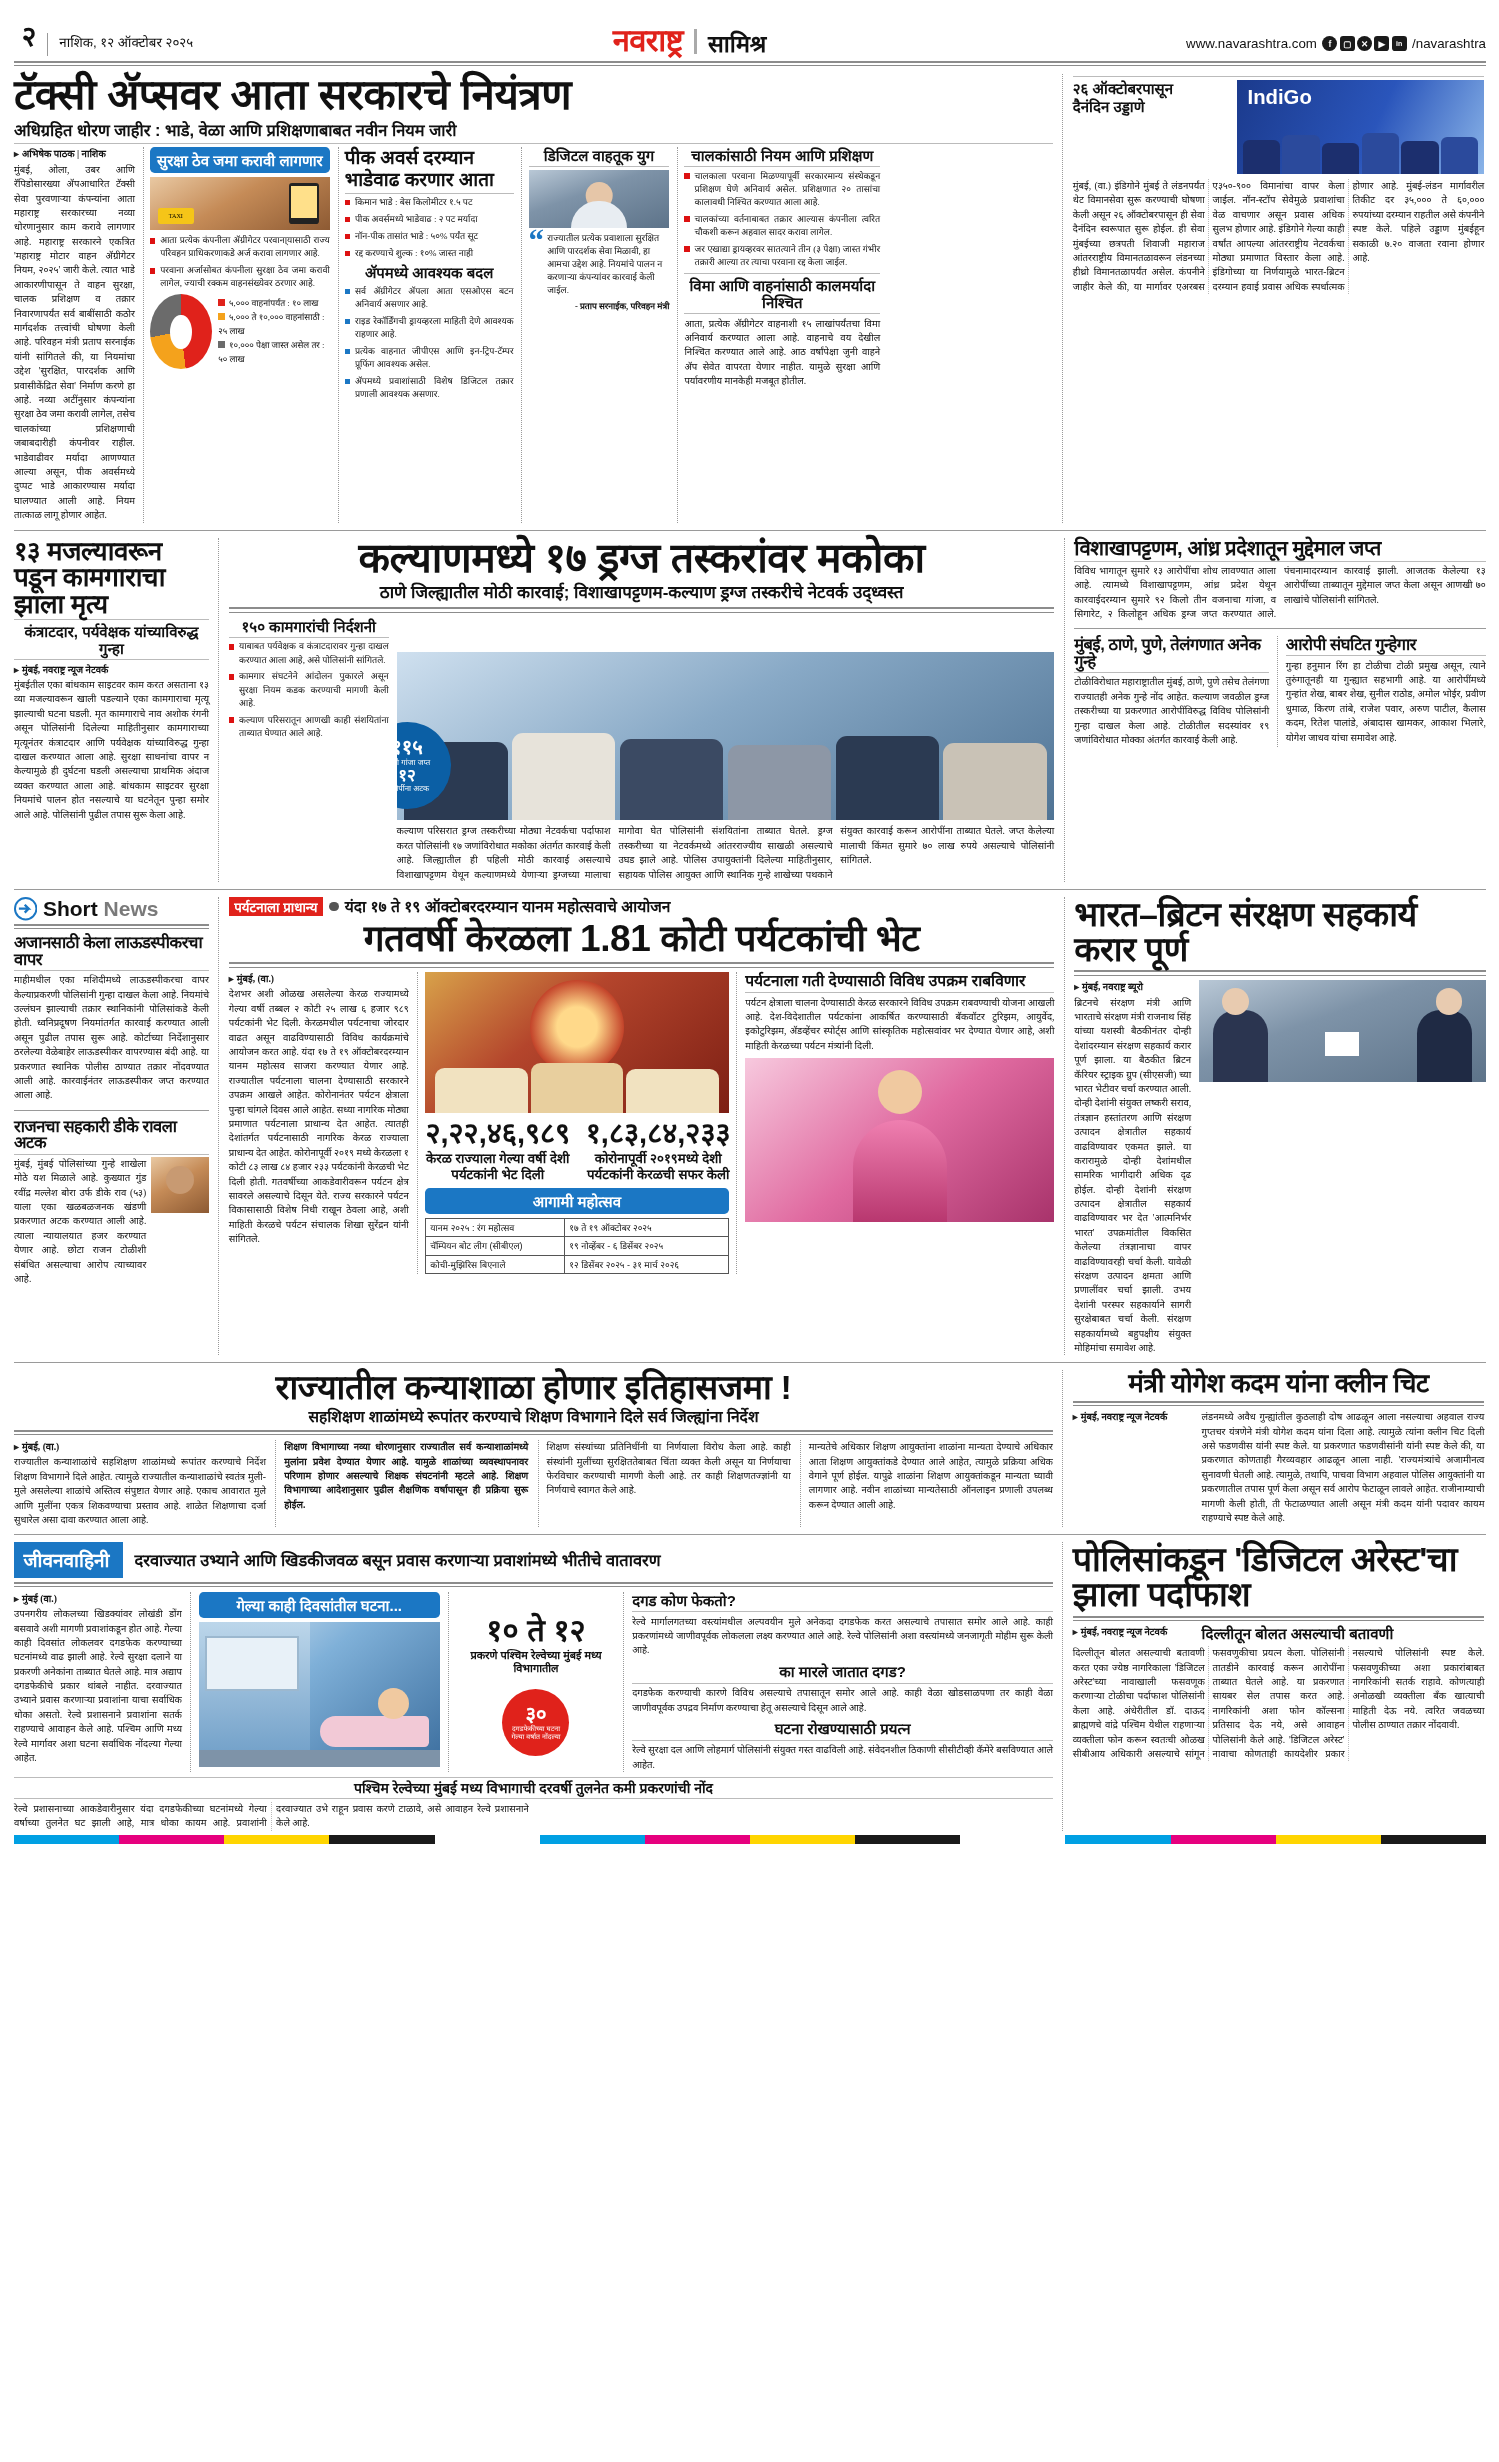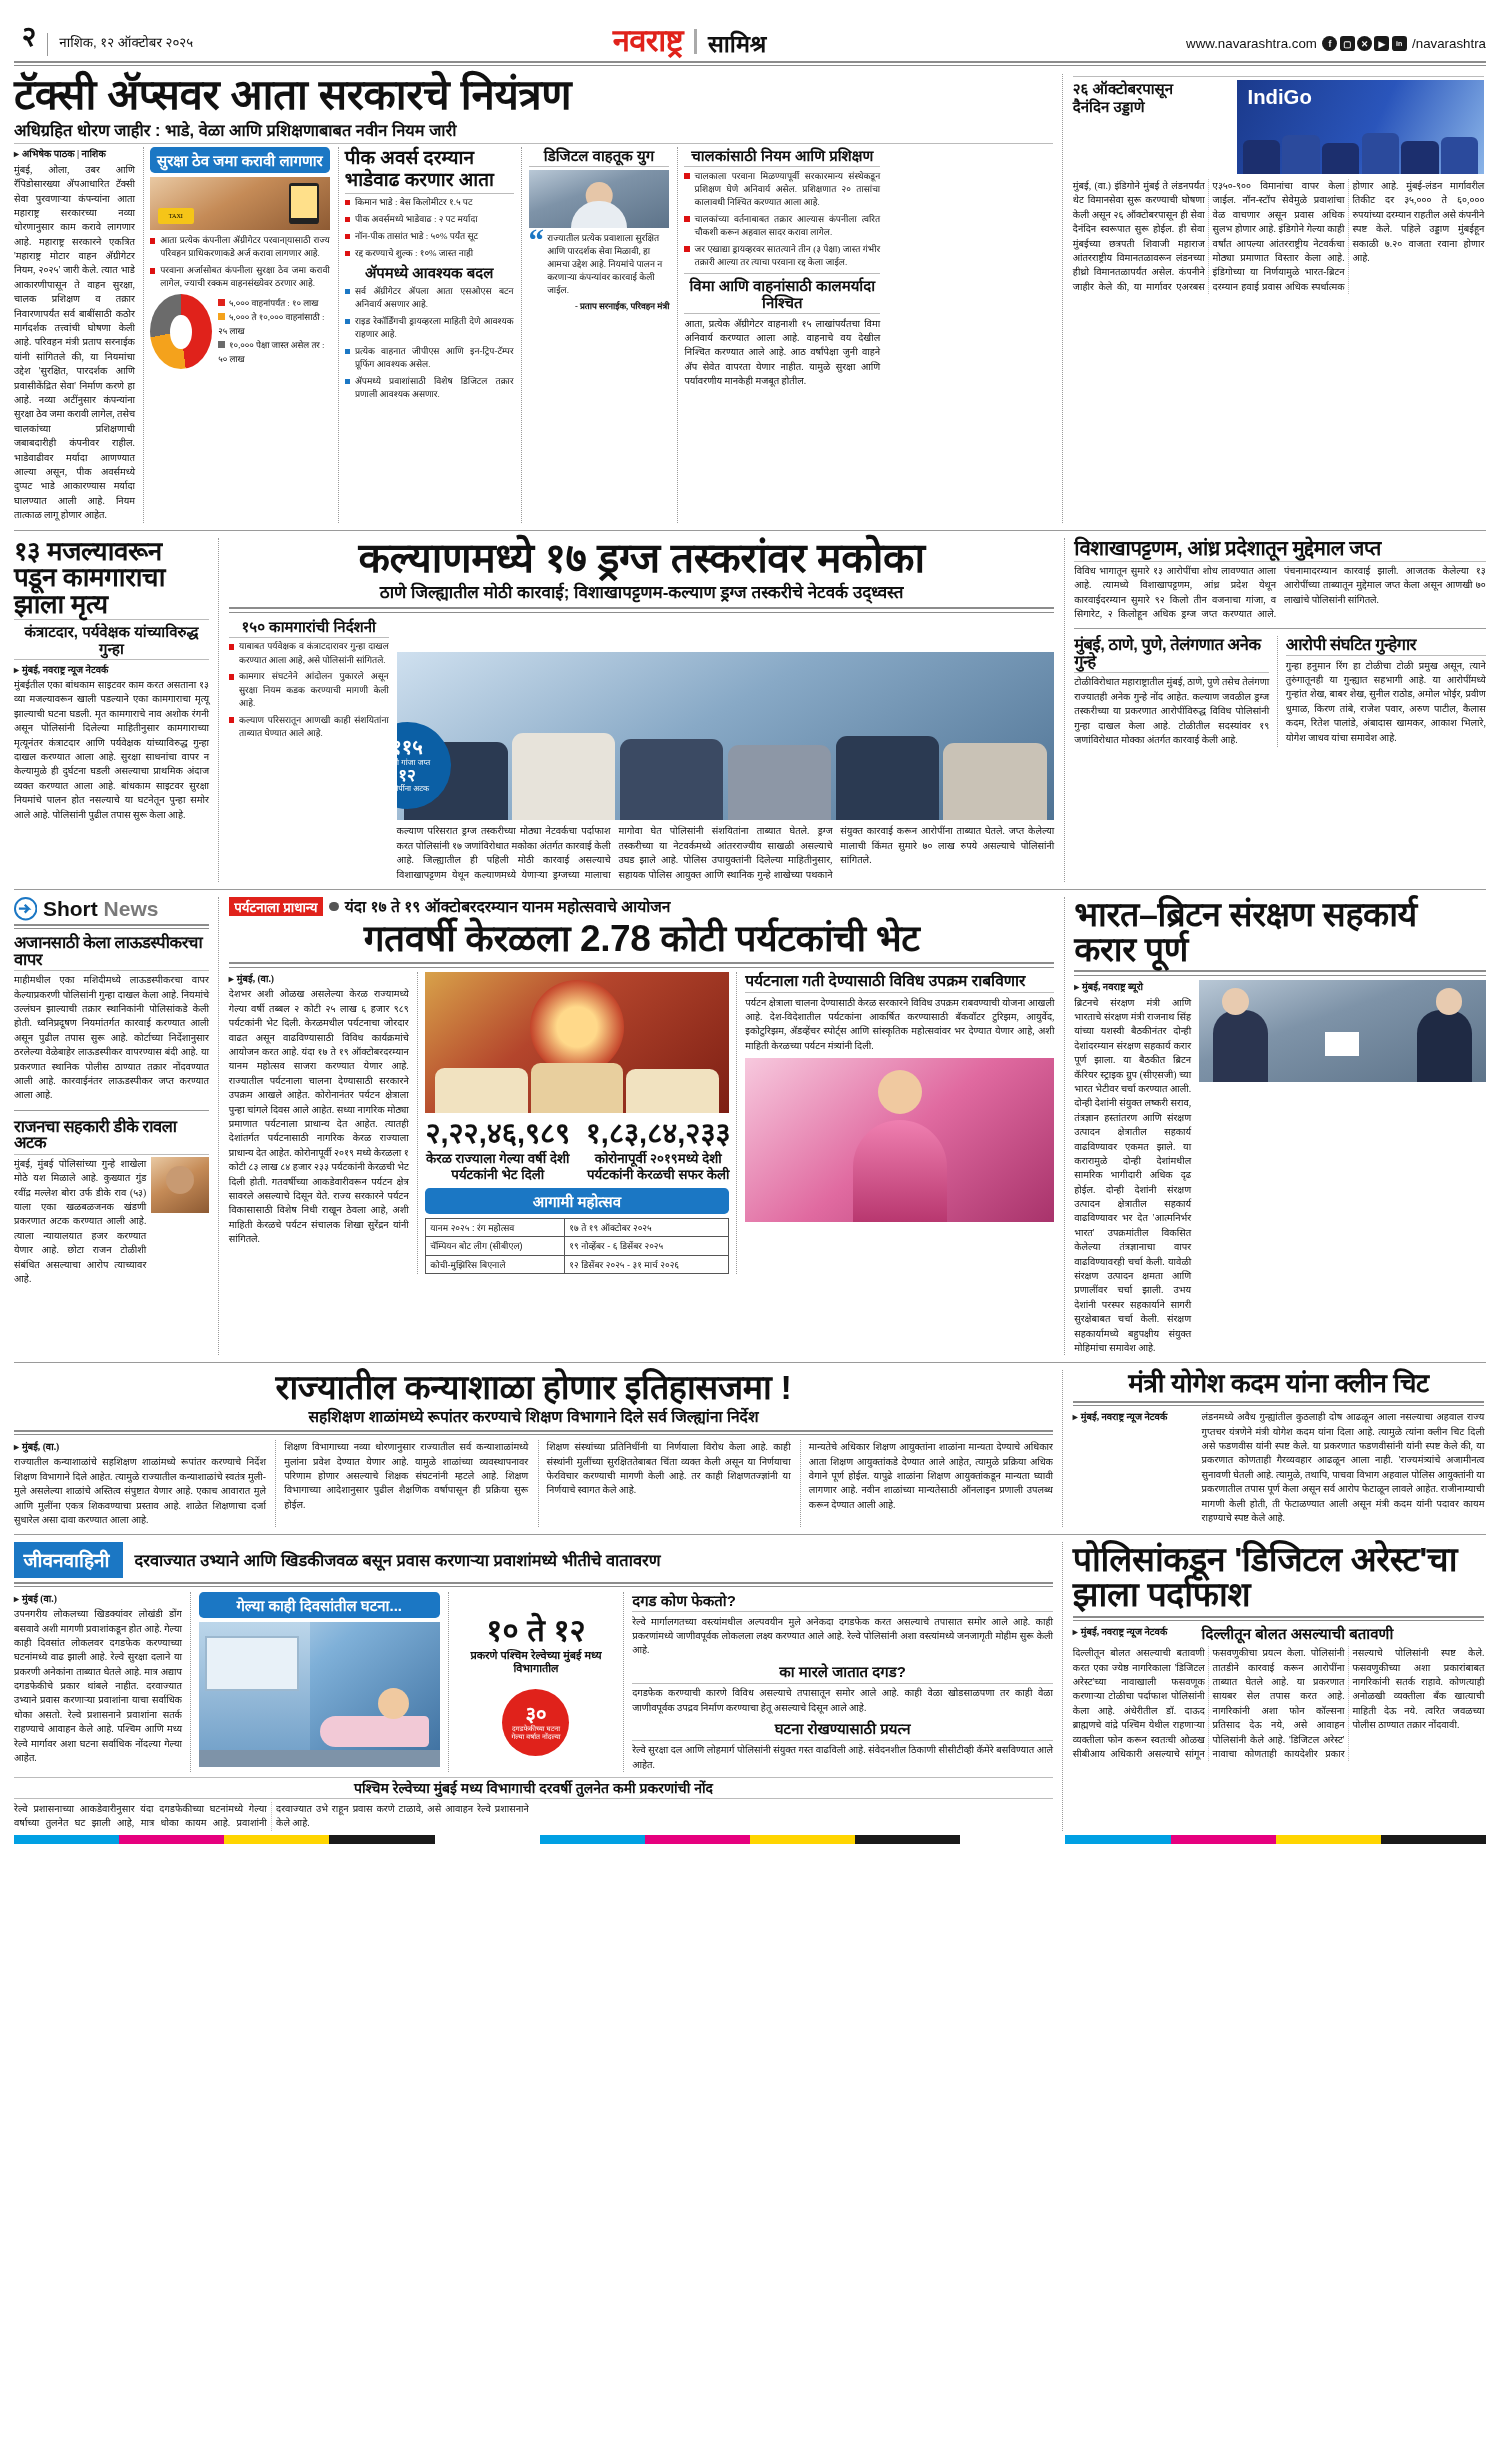--- a/index.html
+++ b/index.html
@@ -336,21 +336,21 @@
       </div>
     </div>
 
     <div style="width:836px;" class="colrule">
       <div style="padding-left:9.4px;">
         <div style="display:flex;align-items:center;gap:6.2px;">
           <div class="redlabel">पर्यटनाला प्राधान्य</div>
           <div style="width:9.4px;height:9.4px;border-radius:50%;background:#555;"></div>
           <div class="sub" style="font-size:15.6px;">यंदा १७ ते १९ ऑक्टोबरदरम्यान यानम महोत्सवाचे आयोजन</div>
         </div>
-        <div class="hl" style="font-size:37px;text-align:center;margin-top:3.9px;">गतवर्षी केरळला 2.78 कोटी पर्यटकांची भेट</div>
+        <div class="hl" style="font-size:37px;text-align:center;margin-top:3.9px;">गतवर्षी केरळला 1.81 कोटी पर्यटकांची भेट</div>
         <div class="rule-dbl" style="margin-top:3.9px;"></div>
 
         <div style="display:flex;gap:7.8px;margin-top:4.7px;">
           <div style="width:180px;">
             <div class="byline">मुंबई, (वा.)</div>
             <div class="body-txt" style="margin-top:2.3px;">देशभर अशी ओळख असलेल्या केरळ राज्यामध्ये गेल्या वर्षी तब्बल २ कोटी २५ लाख ६ हजार ९८९ पर्यटकांनी भेट दिली. केरळमधील पर्यटनाचा जोरदार वाढत असून वाढविण्यासाठी विविध कार्यक्रमांचे आयोजन करत आहे. यंदा १७ ते १९ ऑक्टोबरदरम्यान यानम महोत्सव साजरा करण्यात येणार आहे. राज्यातील पर्यटनाला चालना देण्यासाठी सरकारने उपक्रम आखले आहेत. कोरोनानंतर पर्यटन क्षेत्राला पुन्हा चांगले दिवस आले आहेत. सध्या नागरिक मोठ्या प्रमाणात पर्यटनाला प्राधान्य देत आहेत. त्यातही देशांतर्गत पर्यटनासाठी नागरिक केरळ राज्याला प्राधान्य देत आहेत. कोरोनापूर्वी २०१९ मध्ये केरळला १ कोटी ८३ लाख ८४ हजार २३३ पर्यटकांनी केरळची भेट दिली होती. गतवर्षीच्या आकडेवारीवरून पर्यटन क्षेत्र सावरले असल्याचे दिसून येते. राज्य सरकारने पर्यटन विकासासाठी विशेष निधी राखून ठेवला आहे, अशी माहिती केरळचे पर्यटन संचालक शिखा सुरेंद्रन यांनी सांगितले.</div>
           </div>
           <div style="width:312px;" class="colrule">
             <div style="padding-left:7.8px;">
               <div class="photo kerala" style="height:141px;">
@@ -434,21 +434,21 @@
   <div style="display:flex;gap:9.4px;">
     <div style="width:1039px;">
       <div class="hl" style="font-size:34px;text-align:center;">राज्यातील कन्याशाळा होणार इतिहासजमा !</div>
       <div class="sub" style="text-align:center;margin-top:3.1px;font-size:15.6px;">सहशिक्षण शाळांमध्ये रूपांतर करण्याचे शिक्षण विभागाने दिले सर्व जिल्ह्यांना निर्देश</div>
       <div class="rule-dbl" style="margin-top:3.9px;"></div>
       <div style="display:flex;gap:9.4px;margin-top:4.7px;">
         <div style="flex:1;">
           <div class="byline">मुंबई, (वा.)</div>
           <div class="body-txt" style="margin-top:2.3px;">राज्यातील कन्याशाळांचे सहशिक्षण शाळांमध्ये रूपांतर करण्याचे निर्देश शिक्षण विभागाने दिले आहेत. त्यामुळे राज्यातील कन्याशाळांचे स्वतंत्र मुली-मुले असलेल्या शाळांचे अस्तित्व संपुष्टात येणार आहे. एकाच आवारात मुले आणि मुलींना एकत्र शिकवण्याचा प्रस्ताव आहे. शाळेत शिक्षणाचा दर्जा सुधारेल असा दावा करण्यात आला आहे.</div>
         </div>
-        <div style="flex:1;" class="colrule">
+        <div style="flex:1;font-weight:bold;" class="colrule">
             <div style="padding-left:7.8px;" class="body-txt">शिक्षण विभागाच्या नव्या धोरणानुसार राज्यातील सर्व कन्याशाळांमध्ये मुलांना प्रवेश देण्यात येणार आहे. यामुळे शाळांच्या व्यवस्थापनावर परिणाम होणार असल्याचे शिक्षक संघटनांनी म्हटले आहे. शिक्षण विभागाच्या आदेशानुसार पुढील शैक्षणिक वर्षापासून ही प्रक्रिया सुरू होईल.</div>
           </div>
         <div style="flex:1;" class="colrule">
             <div style="padding-left:7.8px;" class="body-txt">शिक्षण संस्थांच्या प्रतिनिधींनी या निर्णयाला विरोध केला आहे. काही संस्थांनी मुलींच्या सुरक्षिततेबाबत चिंता व्यक्त केली असून या निर्णयाचा फेरविचार करण्याची मागणी केली आहे. तर काही शिक्षणतज्ज्ञांनी या निर्णयाचे स्वागत केले आहे.</div>
           </div>
         <div style="flex:1;" class="colrule">
             <div style="padding-left:7.8px;" class="body-txt">मान्यतेचे अधिकार शिक्षण आयुक्तांना
 शाळांना मान्यता देण्याचे अधिकार आता शिक्षण आयुक्तांकडे देण्यात आले आहेत, त्यामुळे प्रक्रिया अधिक वेगाने पूर्ण होईल. यापुढे शाळांना शिक्षण आयुक्तांकडून मान्यता घ्यावी लागणार आहे. नवीन शाळांच्या मान्यतेसाठी ऑनलाइन प्रणाली उपलब्ध करून देण्यात आली आहे.</div>
           </div>
       </div>

